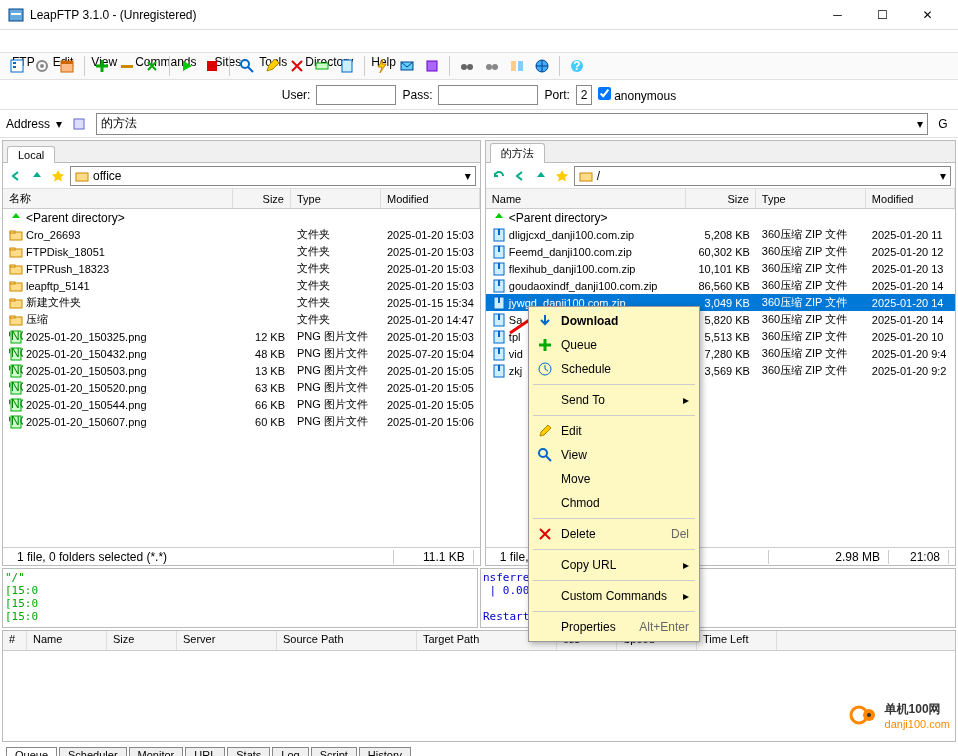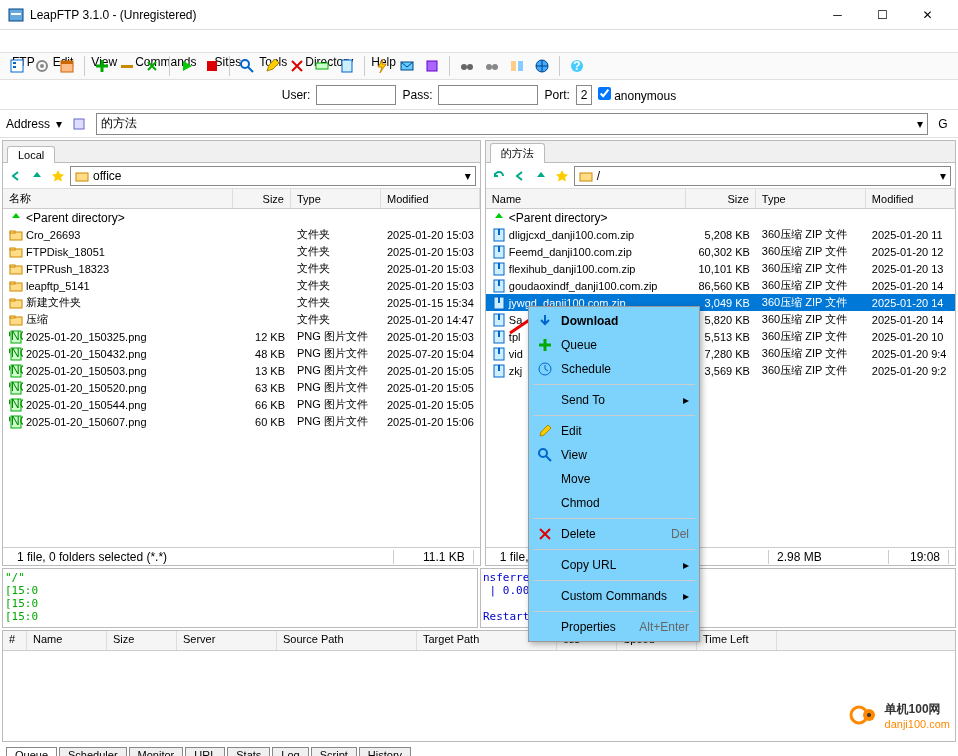--- a/index.html
+++ b/index.html
@@ -36,21 +36,21 @@
 .statusline{ height:18px; border-top:1px solid #ccc; display:flex; align-items:center; padding:0 6px; font-size:11px;}
 .statusline .sseg{ border-right:1px solid #ccc; padding:0 8px;}
 .logpane{ height:60px; border:1px solid #bbb; margin:0 2px; font-family:monospace; font-size:11px; padding:2px; overflow:hidden; white-space:pre;}
 .qpane{ border:1px solid #bbb; margin:2px; }
 .qhdr{ height:20px; display:flex; background:#f5f5f5; border-bottom:1px solid #ccc;}
 .qhdr .col{ border-right:1px solid #ddd; padding:2px 6px; font-size:11px;}
 .qbody{ height:90px; background:#fff;}
 .bottabs{ height:22px; display:flex; align-items:center; padding:0 6px; gap:2px;}
 .bottabs .bt{ border:1px solid #888; padding:1px 8px; background:#f0f0f0; font-size:11px; cursor:pointer;}
 .bottabs .bt.active{background:#fff;}
-.ctxmenu{ position:absolute; left:528px; top:306px; width:172px; background:#7dd3fc; border:1px solid #999; box-shadow:2px 2px 6px rgba(0,0,0,.3); z-index:100; padding:2px;}
+.ctxmenu{ position:absolute; left:528px; top:306px; width:172px; background:#fef9c3; border:1px solid #999; box-shadow:2px 2px 6px rgba(0,0,0,.3); z-index:100; padding:2px;}
 .ctxmenu .mi{ height:24px; display:flex; align-items:center; padding:0 6px 0 30px; position:relative; cursor:pointer;}
 .ctxmenu .mi.bold{ font-weight:bold;}
 .ctxmenu .msep{ height:1px; background:#ccc; margin:3px 2px;}
 .ctxmenu .micon{position:absolute;left:6px;top:4px;width:16px;height:16px;}
 .ctxmenu .arrow{position:absolute;right:8px;}
 .ctxmenu .sc{position:absolute;right:8px;color:#666;}
 .arrow-annot{position:absolute;left:505px;top:298px;z-index:99;pointer-events:none;}
 .watermark{position:absolute;right:8px;bottom:26px;display:flex;align-items:center;gap:6px;font-size:14px;color:#333;}
 .watermark .logo{width:30px;height:30px;}
 svg{display:block;}
@@ -568,22 +568,22 @@
                 <rect x="6" y="1" width="2" height="6" fill="#06c"></rect>
               </svg>
             </span>zkj</div>
           <div class="cell" style="width:70px;justify-content:flex-end">3,569 KB</div>
           <div class="cell" style="width:110px">360压缩 ZIP 文件</div>
           <div class="cell" style="flex:1">2025-01-20 9:2</div>
         </div>
       </div>
     <div class="statusline">
       <span class="sseg" style="flex:1">1 file, 0 folders selected</span>
-      <span class="sseg" style="width:120px;text-align:left">2.98 MB</span>
-      <span class="sseg" style="width:60px;text-align:right">19:08</span>
+      <span class="sseg" style="width:120px;text-align:right">2.98 MB</span>
+      <span class="sseg" style="width:60px;text-align:right">21:08</span>
     </div>
   </div>
 </div>
 
 <div class="rlogs">
   <div class="logpane green">"/"
 [15:0
 [15:0
 [15:0</div>
   <div class="logpane blue">nsferred "/"

